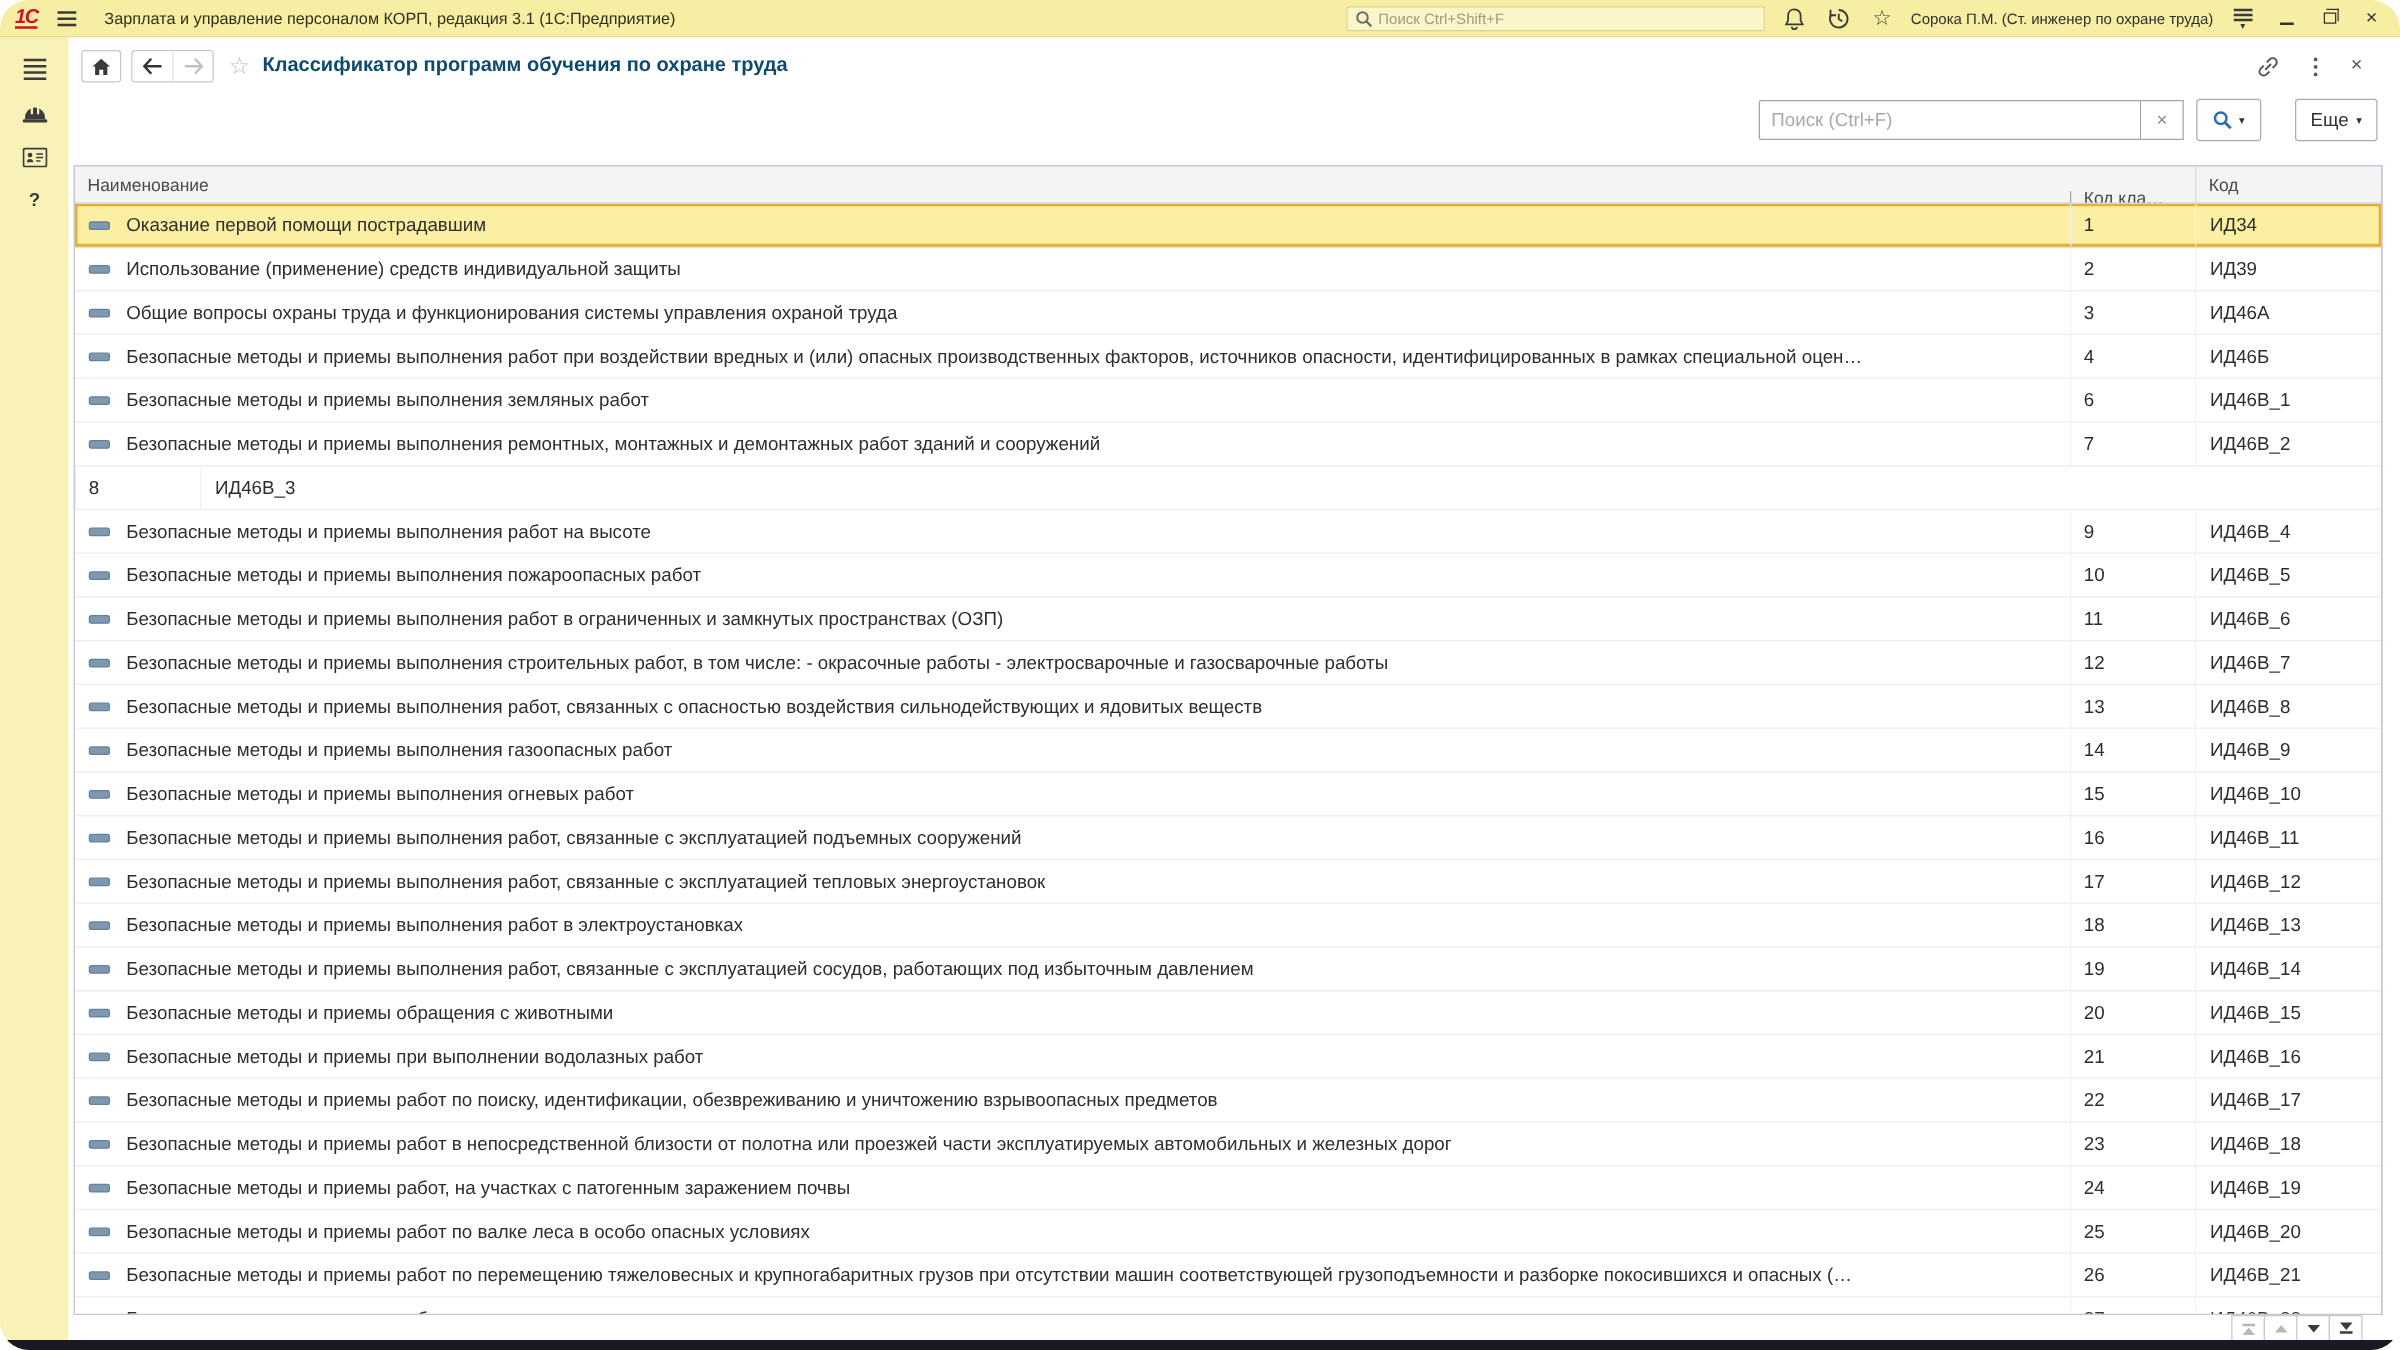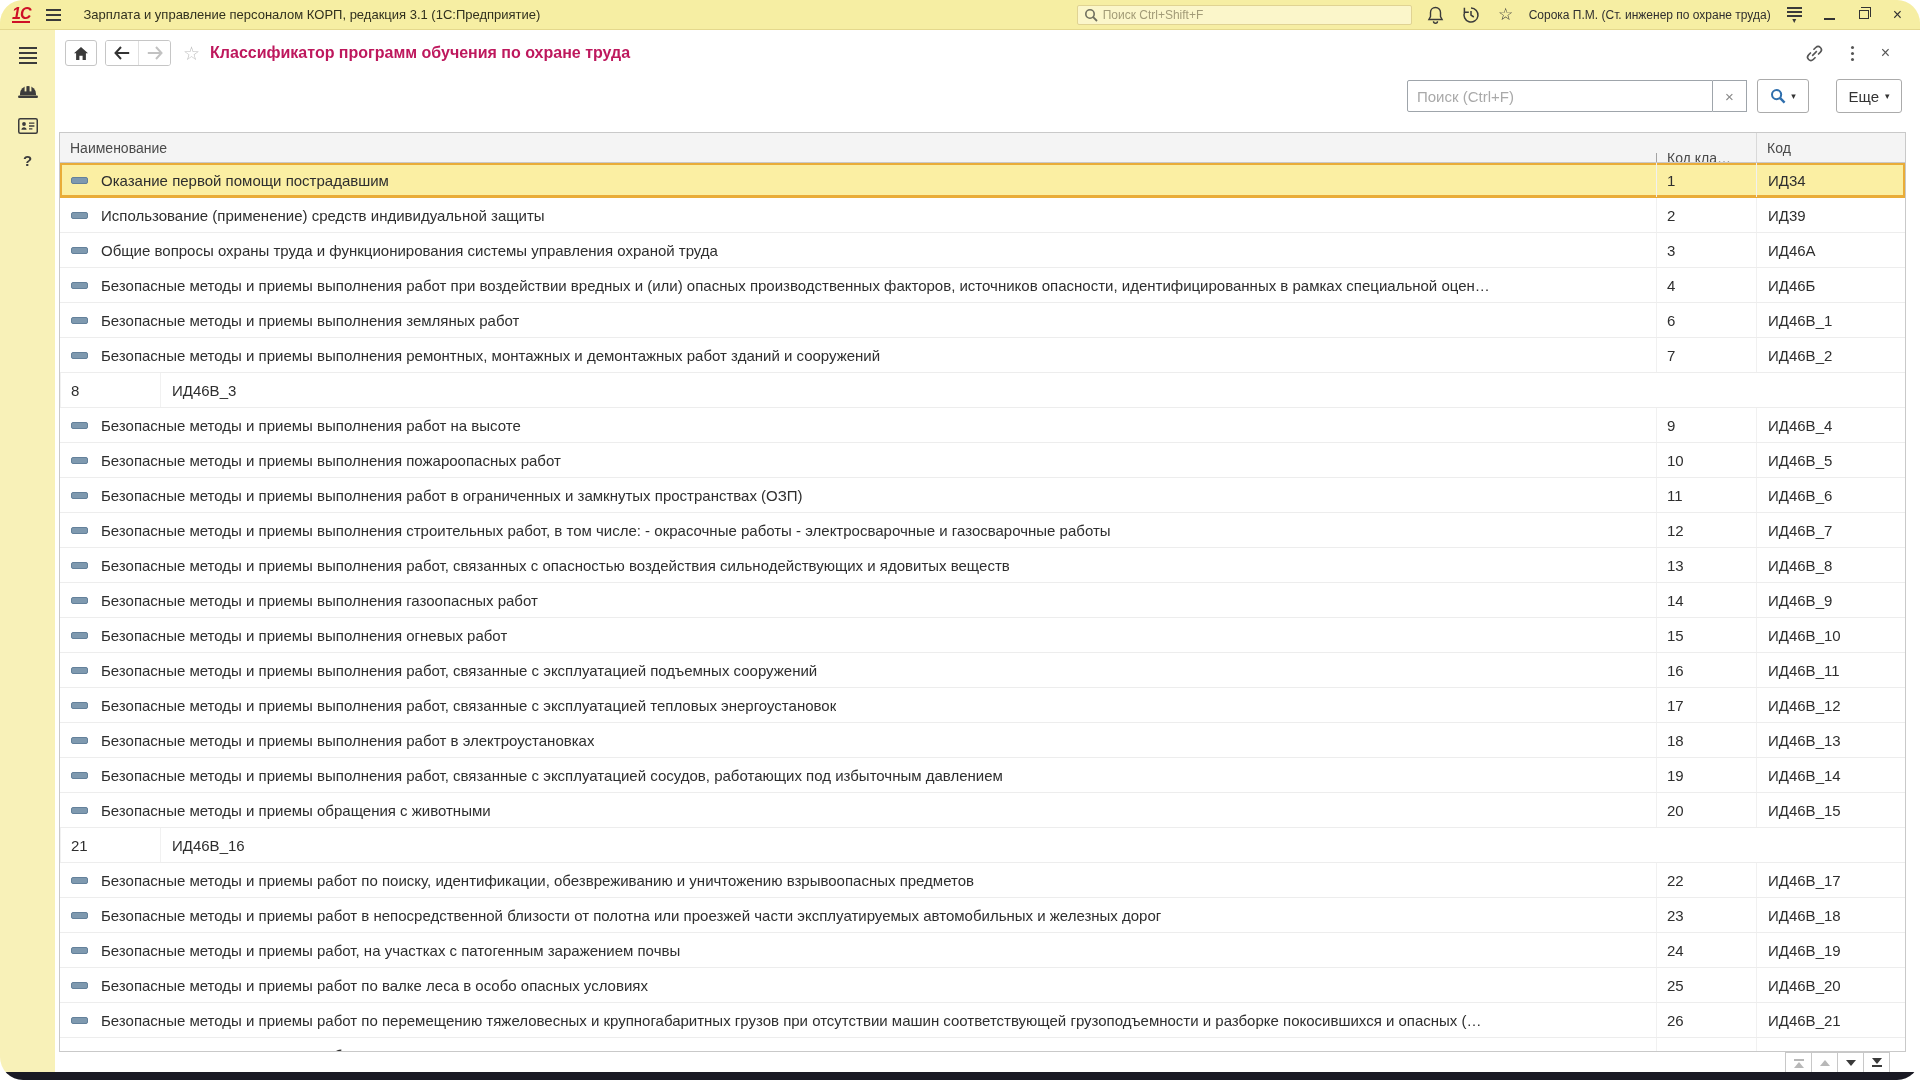--- a/index.html
+++ b/index.html
@@ -47,21 +47,21 @@
   
   .main { position:absolute; left:55px; top:30px; width:1865px; height:1042px; background:#fff; overflow:hidden; }
 
   .win-header { height:38px; display:flex; align-items:center; padding:8px 14px 0 10px; }
   .btn-sq { width:32px; height:26px; background:#fff; border:1px solid #C6C6C6; border-radius:3px;
     display:flex; align-items:center; justify-content:center; cursor:pointer; }
   .nav-group { display:flex; border:1px solid #C6C6C6; border-radius:3px; overflow:hidden; margin-left:8px; }
   .nav-btn { width:32px; height:24px; background:#fff; display:flex; align-items:center; justify-content:center; cursor:pointer; }
   .nav-btn + .nav-btn { border-left:1px solid #E0E0E0; }
   .hdr-star { font-size:19px; color:#BDBDBD; margin-left:12px; cursor:pointer; }
-  .win-title { font-size:16px; font-weight:bold; color:#be185d; margin-left:10px; white-space:nowrap; }
+  .win-title { font-size:16px; font-weight:bold; color:#0c4a6e; margin-left:10px; white-space:nowrap; }
   .wh-right { margin-left:auto; display:flex; align-items:center; gap:27px; margin-right:16px; }
   .dots3 { width:3px; height:3px; background:#555; border-radius:50%;
     box-shadow:0 6px 0 #555, 0 12px 0 #555; margin-top:-12px; cursor:pointer; }
   .wh-close { font-size:16px; color:#555; cursor:pointer; }
 
   
   .toolbar { height:46px; display:flex; justify-content:flex-end; align-items:center; padding:10px 18px 0 0; }
   .search-wrap { display:flex; }
   .search-input { width:306px; height:32px; border:1px solid #9FA5AB; border-radius:2px 0 0 2px;
     padding:0 9px; font-size:15px; color:#333; outline:none; font-family:"Liberation Sans",sans-serif; }
@@ -400,20 +400,24 @@
           </div>
           <div class="grid-row">
             <div class="cell c-name">
               <span class="row-icon"></span>
               <span class="nm">Безопасные методы и приемы обращения с животными</span>
             </div>
             <div class="cell c-num">20</div>
             <div class="cell c-code">ИД46В_15</div>
           </div>
           <div class="grid-row">
+            <div class="cell c-name">
+              <span class="row-icon"></span>
+              <span class="nm">Безопасные методы и приемы при выполнении водолазных работ</span>
+            </div>
             <div class="cell c-num">21</div>
             <div class="cell c-code">ИД46В_16</div>
           </div>
           <div class="grid-row">
             <div class="cell c-name">
               <span class="row-icon"></span>
               <span class="nm">Безопасные методы и приемы работ по поиску, идентификации, обезвреживанию и уничтожению взрывоопасных предметов</span>
             </div>
             <div class="cell c-num">22</div>
             <div class="cell c-code">ИД46В_17</div>

